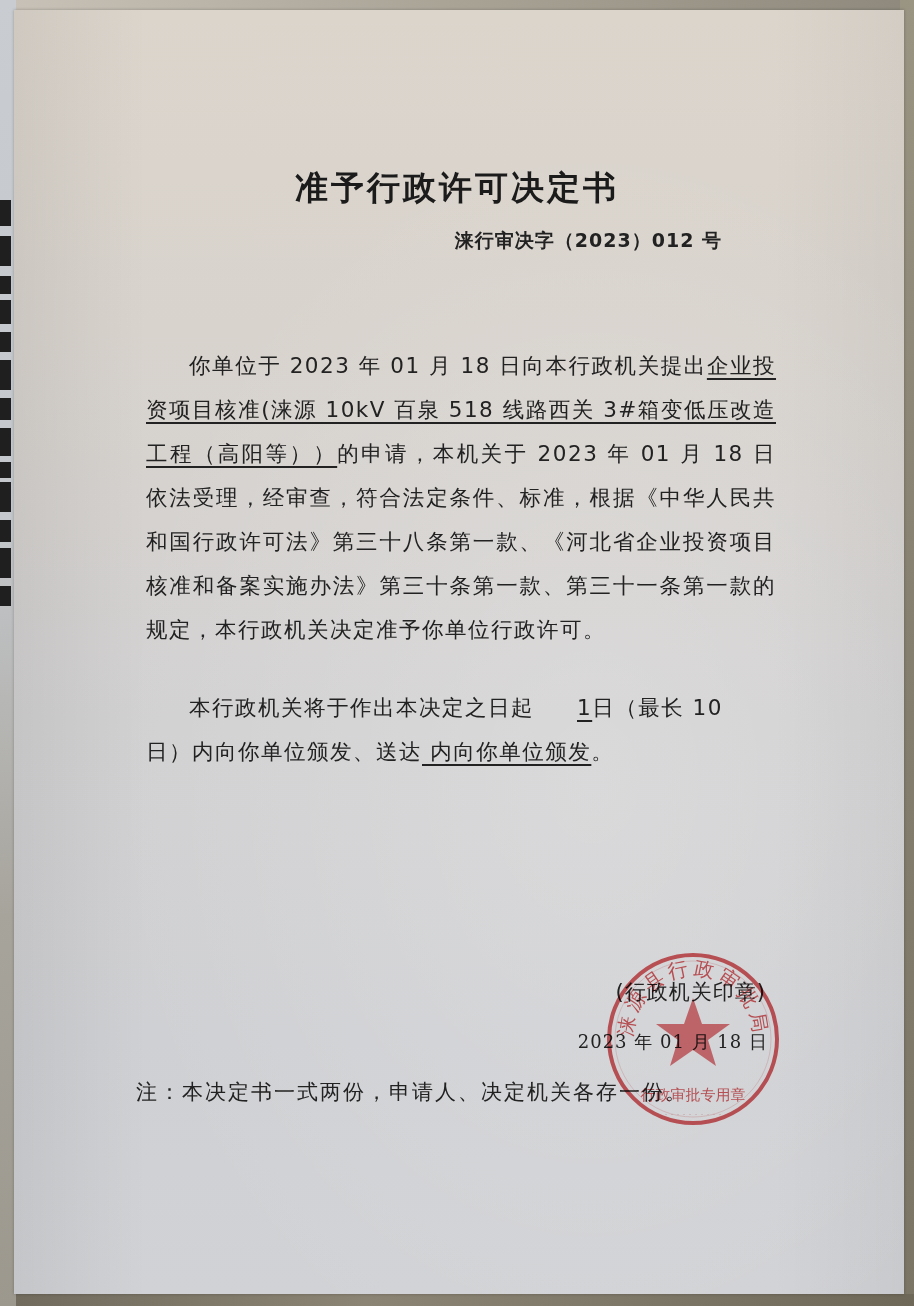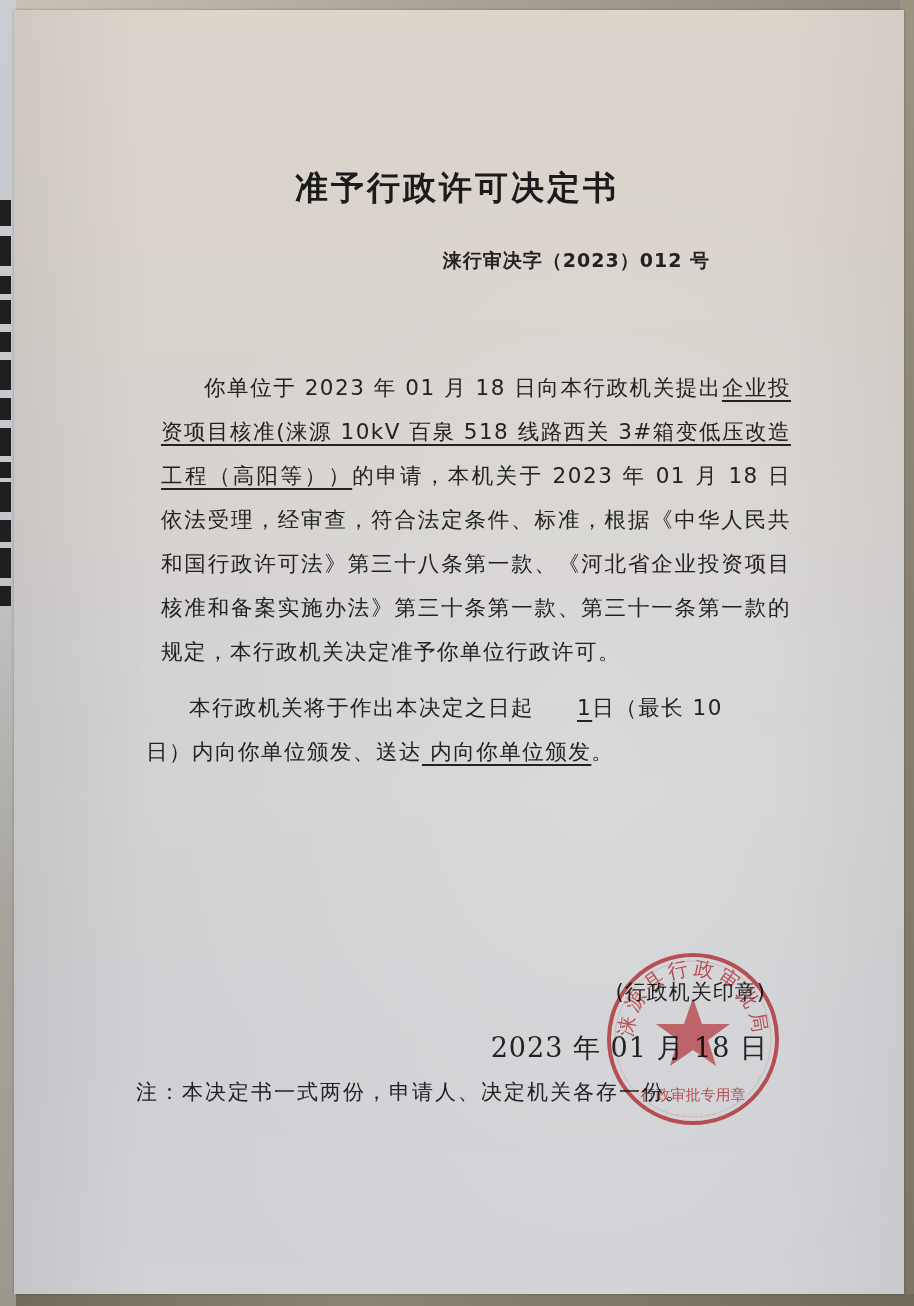--- a/index.html
+++ b/index.html
@@ -79,40 +79,39 @@
       text-align: center;
       font-size: 33px;
       letter-spacing: 3px;
       font-family: "DejaVu Sans", "Liberation Sans", sans-serif;
       font-weight: bold;
       color: #1b1b1b;
     }
     .doc-number {
       position: absolute;
       top: 228px;
-      right: 204px;
+      right: 192px;
       font-size: 19px;
       letter-spacing: 1px;
       font-family: "DejaVu Sans", "Liberation Sans", sans-serif;
       font-weight: bold;
       color: #222;
-      margin-top: 20px;
     }
     .body-text {
       position: absolute;
       left: 146px;
       width: 630px;
       font-size: 21.5px;
       line-height: 44px;
       letter-spacing: 1.5px;
       font-family: "DejaVu Sans", "Liberation Sans", sans-serif;
       color: #222;
     }
     .addressee { top: 306px; }
-    .para1 { top: 366px; text-indent: 43px; text-align: justify; margin-left: 15px; }
+    .para1 { top: 344px; text-indent: 43px; text-align: justify; }
     .para2 { top: 686px; text-indent: 43px; }
     .u {
       text-decoration: underline;
       text-underline-offset: 5px;
       text-decoration-thickness: 1.5px;
     }
     .blank-fill {
       display: inline-block;
       min-width: 22px;
       text-align: center;
@@ -123,21 +122,21 @@
       right: 148px;
       font-size: 21px;
       letter-spacing: 1px;
       font-family: "DejaVu Sans", "Liberation Sans", sans-serif;
       color: #222;
     }
     .sig-date {
       position: absolute;
       top: 1030px;
       right: 146px;
-      font-size: 27px;
+      font-size: 18px;
       letter-spacing: 1px;
       font-family: "DejaVu Serif", "Liberation Serif", serif;
       color: #222;
     }
     .note {
       position: absolute;
       top: 1078px;
       left: 136px;
       font-size: 21px;
       letter-spacing: 2px;

